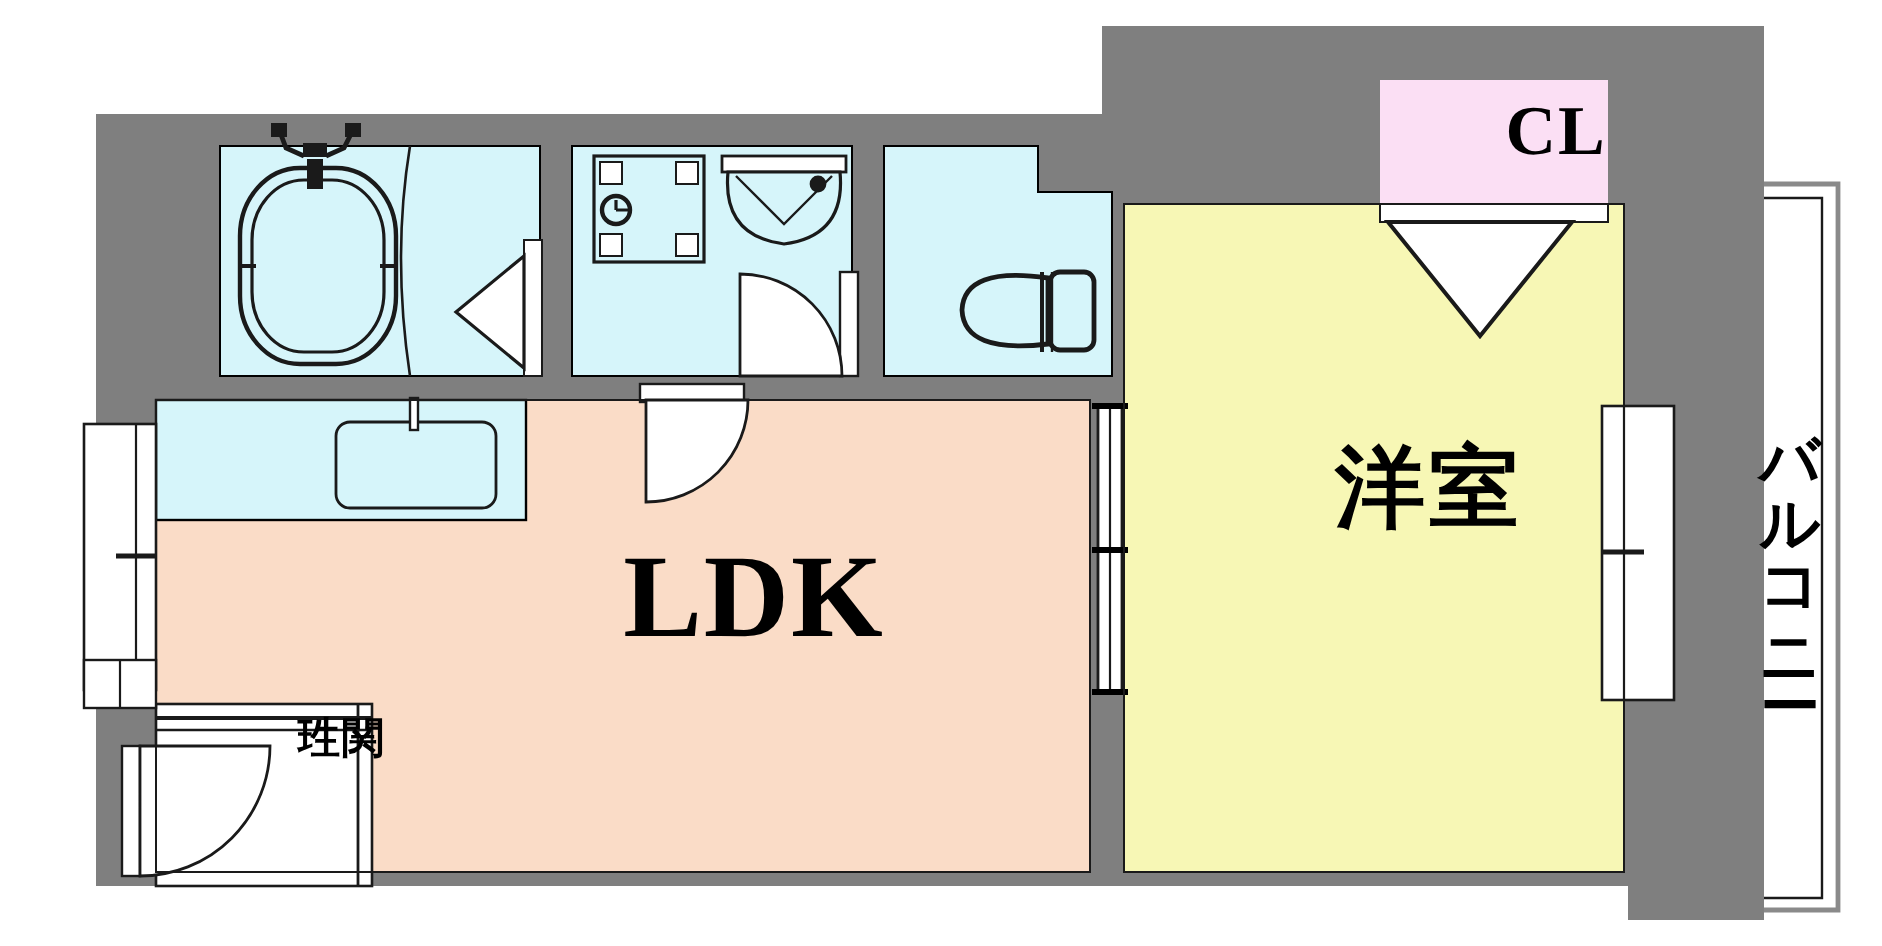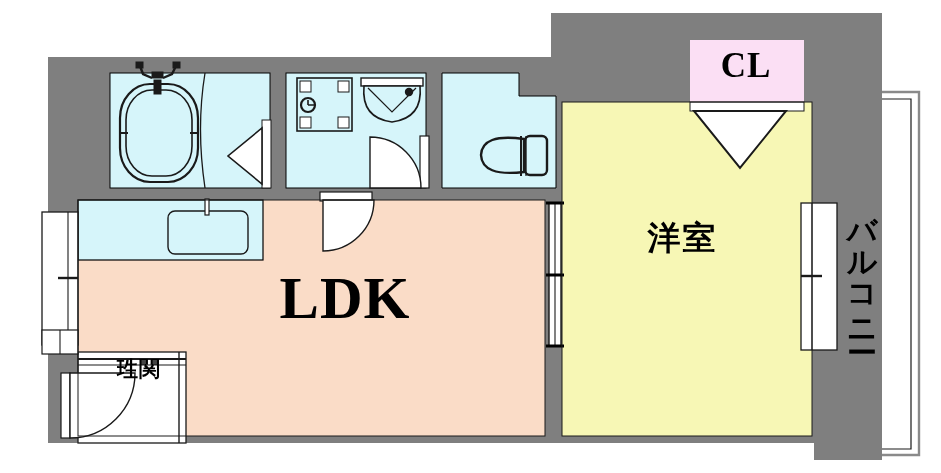--- a/index.html
+++ b/index.html
@@ -31,34 +31,35 @@
     pointer-events: none;
   }
   .room-label {
     position: absolute;
     color: #000000;
     font-family: "Liberation Serif", "DejaVu Serif", serif;
     font-weight: bold;
     text-align: center;
     white-space: nowrap;
     line-height: 1.02;
+    margin-left: 32px;
   }
   .label-ldk {
     left: 180px;
     top: 268px;
     width: 330px;
     font-size: 59px;
   }
   .label-ldk .l1 { display: block; letter-spacing: 1px; }
   .label-ldk .l2 { display: block; }
   .label-washitsu {
     left: 575px;
     top: 222px;
     width: 215px;
-    font-size: 33px;
+    font-size: 45px;
   }
   .label-washitsu .l1 { display: block; letter-spacing: 2px; }
   .label-washitsu .l2 { display: block; }
   .label-cl {
     left: 690px;
     top: 48px;
     width: 112px;
     font-size: 35px;
     letter-spacing: 1px;
   }

